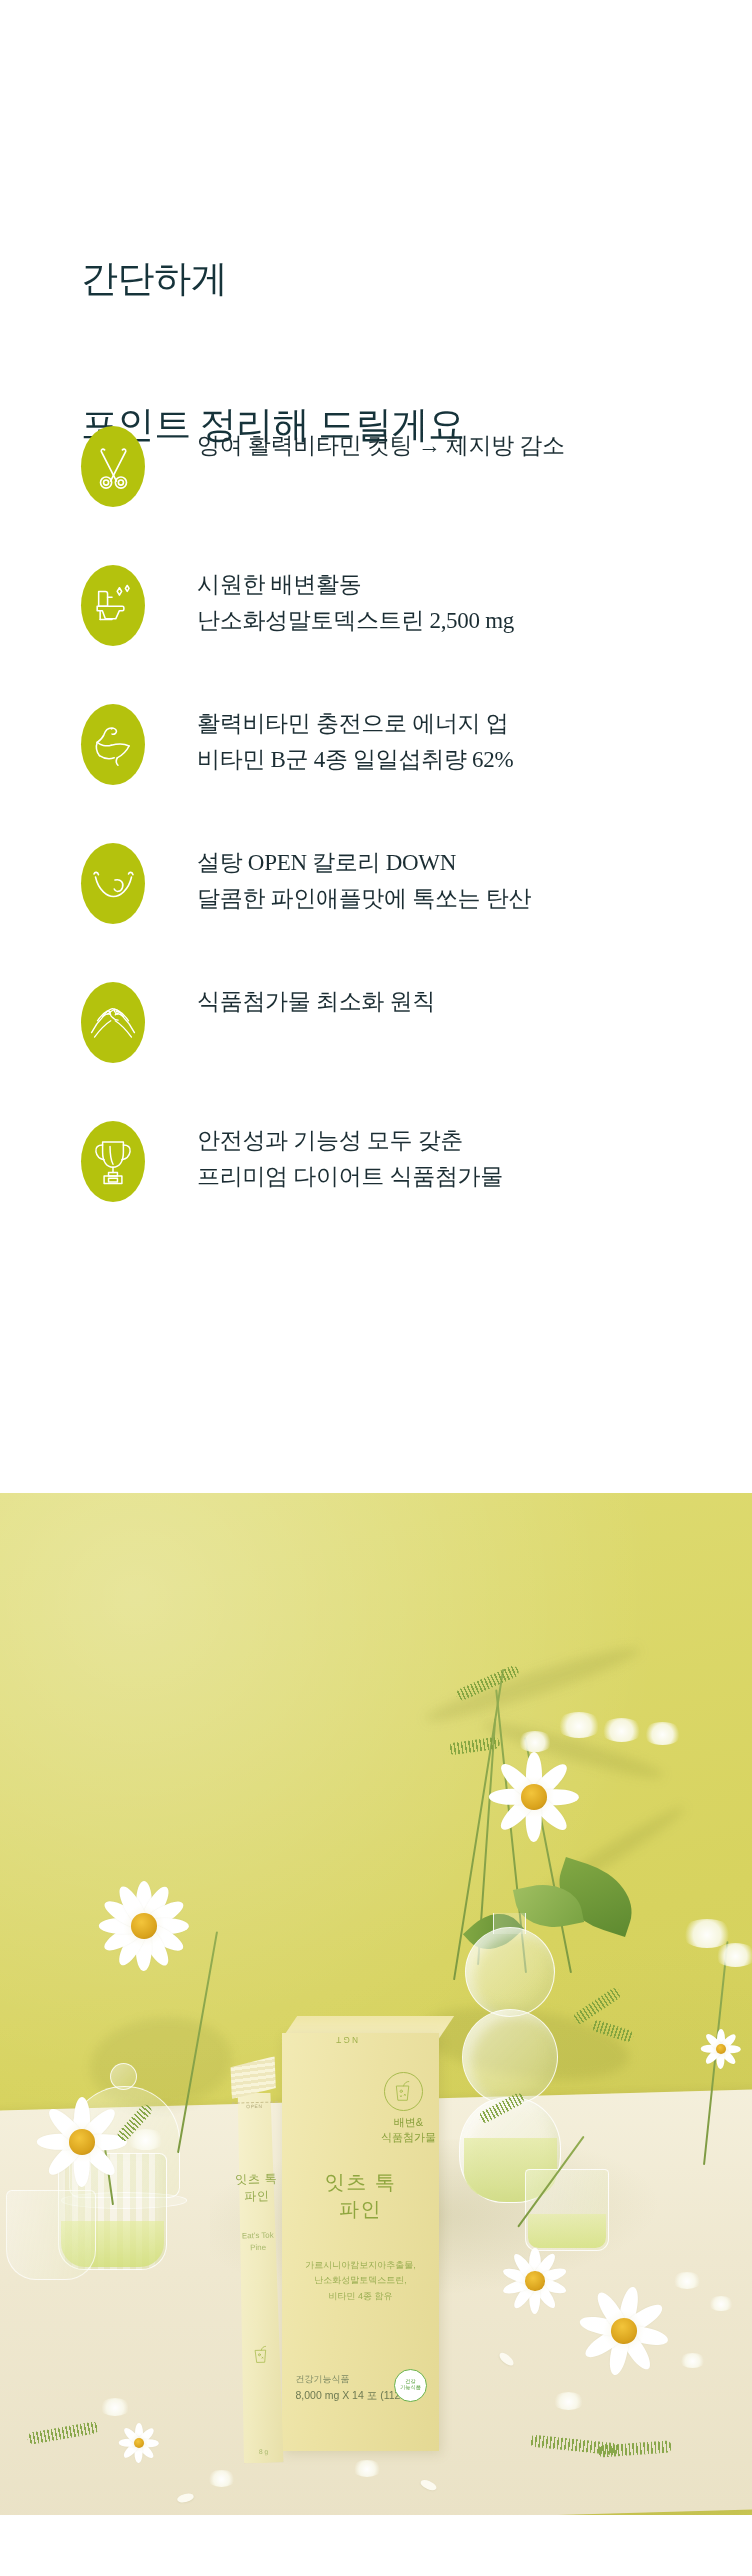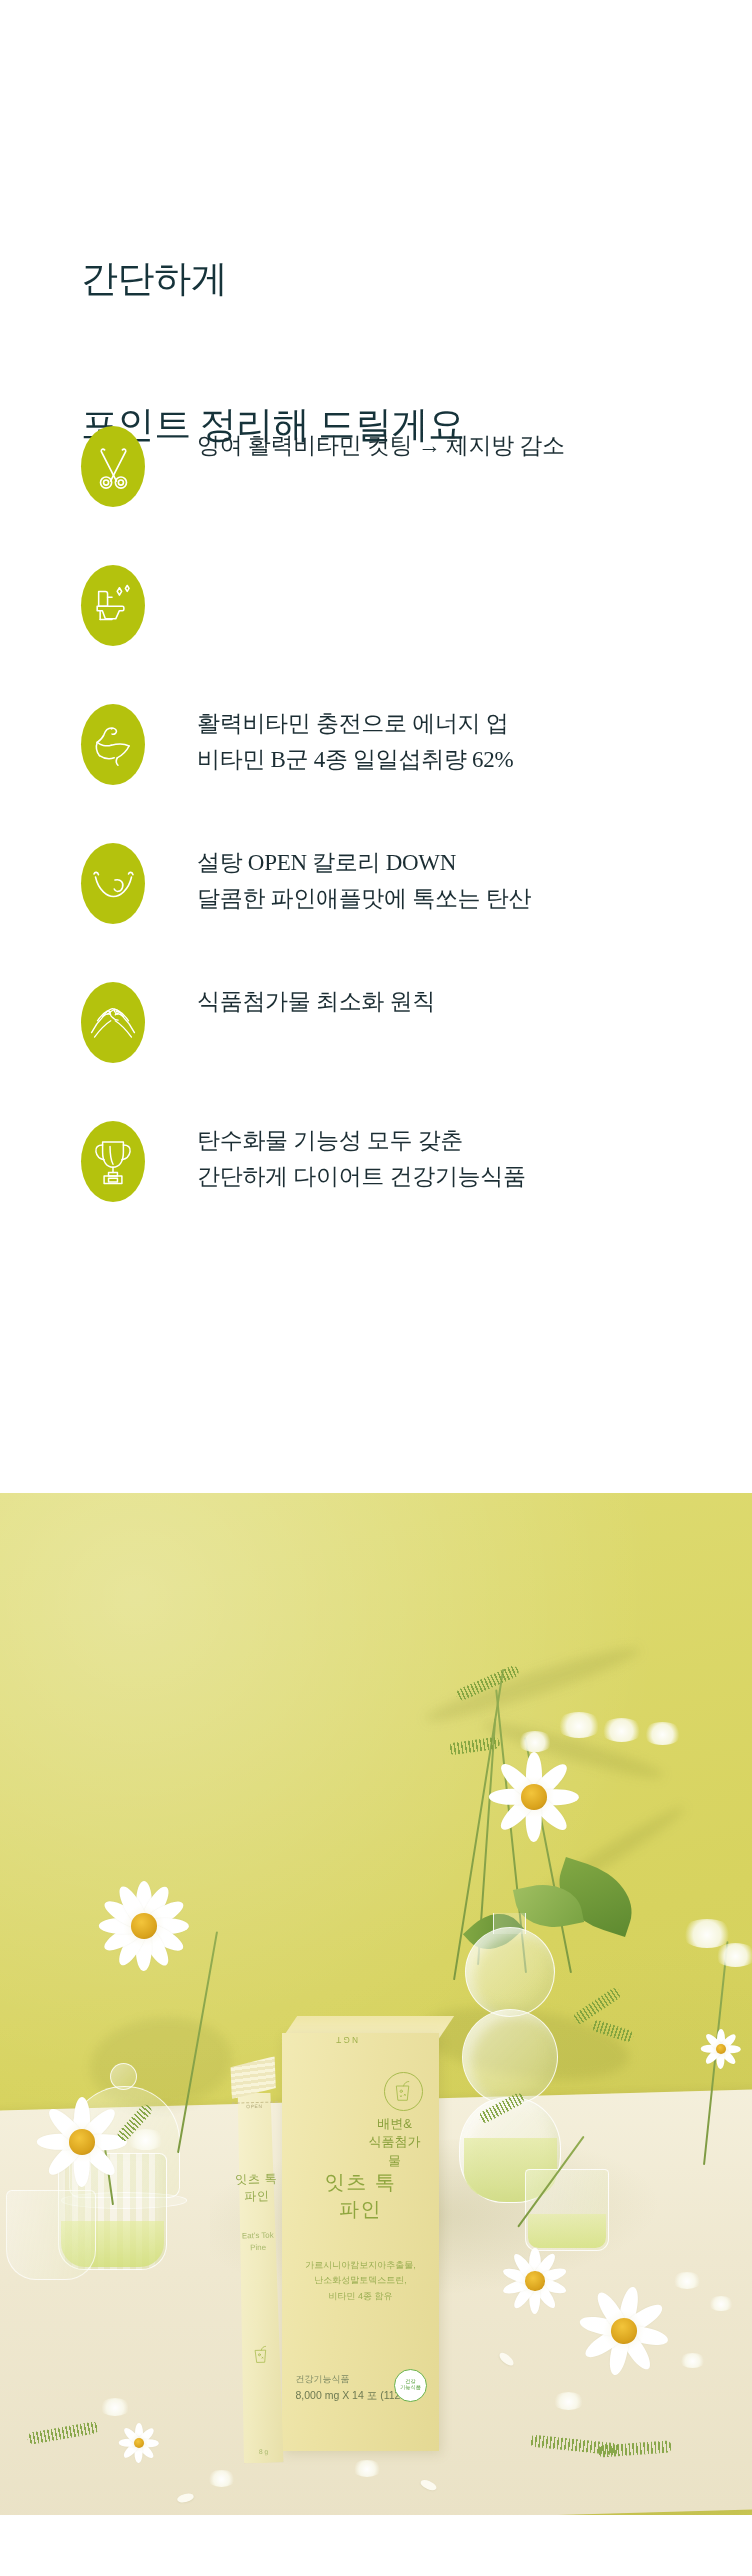--- a/index.html
+++ b/index.html
@@ -167,24 +167,24 @@
   .badge-circle {
     position: absolute;
     right: 16.5px; top: 39px;
     width: 39px; height: 39px;
     border: 1px solid #a8bb4e;
     border-radius: 50%;
     display: flex; align-items: center; justify-content: center;
   }
   .badge-caption {
     position: absolute;
-    right: 17px; top: 82px;
+    right: 3px; top: 82px;
     width: 55px;
     text-align: center;
-    font-size: 13px;
+    font-size: 11px;
     line-height: 1.45;
     color: #8aa03c;
     font-family: "Liberation Sans", sans-serif;
   }
   .box-title {
     position: absolute;
     left: 0; right: 0; top: 136px;
     text-align: center;
     font-size: 20px;
     line-height: 1.38;
@@ -501,20 +501,24 @@
         <svg width="43" height="43" viewBox="0 0 58 58" fill="none" stroke="#ffffff" stroke-width="2.1" stroke-linecap="round" stroke-linejoin="round">
           <path d="M9 10 h9 a3 3 0 0 1 3 3 v17 h-12 z"></path>
           <path d="M21 18 h6"></path>
           <path d="M7 30 h34 a2 2 0 0 1 2 2 v2 a2 2 0 0 1 -2 2 h-4 l-5 11 h-14 l-4 -11 h-7 z"></path>
           <path d="M11 37 v11"></path>
           <path d="M11 48 h16"></path>
           <path d="M34 10 l3 -5 l3 5 l-3 5 z"></path>
           <path d="M45 6 l2.5 -4 l2.5 4 l-2.5 4 z"></path>
         </svg>
       </span>
+      <span class="benefit-text">
+        <span class="benefit-line">시원한 배변활동</span>
+        <span class="benefit-line">난소화성말토덱스트린 2,500 mg</span>
+      </span>
     </li>
 
     <li class="benefit-row">
       <span class="benefit-icon">
         <svg width="43" height="45" viewBox="0 0 58 60" fill="none" stroke="#ffffff" stroke-width="2.1" stroke-linecap="round" stroke-linejoin="round">
           <path d="M28 8 C22 7 18 11 16 17 C14 22 10 25 7 27"></path>
           <path d="M7 27 C11 31 19 33 26 31"></path>
           <path d="M26 31 C34 29 44 29 50 32"></path>
           <path d="M50 32 C46 40 40 45 34 48"></path>
           <path d="M34 48 C32 52 33 56 35 58"></path>
@@ -571,22 +575,22 @@
           <path d="M14 8 C8 8 4 11 5 17 C6 23 11 27 16 28"></path>
           <path d="M42 8 C48 8 52 11 51 17 C50 23 45 27 40 28"></path>
           <path d="M28 38 v7"></path>
           <path d="M22 45 h12 v5 h-12 z"></path>
           <path d="M16 50 h24 v10 h-24 z"></path>
           <path d="M22 53 h12 v5 h-12 z"></path>
           <path d="M24 10 C24 20 25 28 28 34"></path>
         </svg>
       </span>
       <span class="benefit-text">
-        <span class="benefit-line">탄수화물 기능성 모두 갖춘</span>
-        <span class="benefit-line">간단하게 다이어트 건강기능식품</span>
+        <span class="benefit-line">안전성과 기능성 모두 갖춘</span>
+        <span class="benefit-line">프리미엄 다이어트 식품첨가물</span>
       </span>
     </li>
 
   </ul>
 </section>
 
 <section class="photo">
   <div class="photo-backdrop"></div>
 
   <div class="bg-shadow s1"></div>

